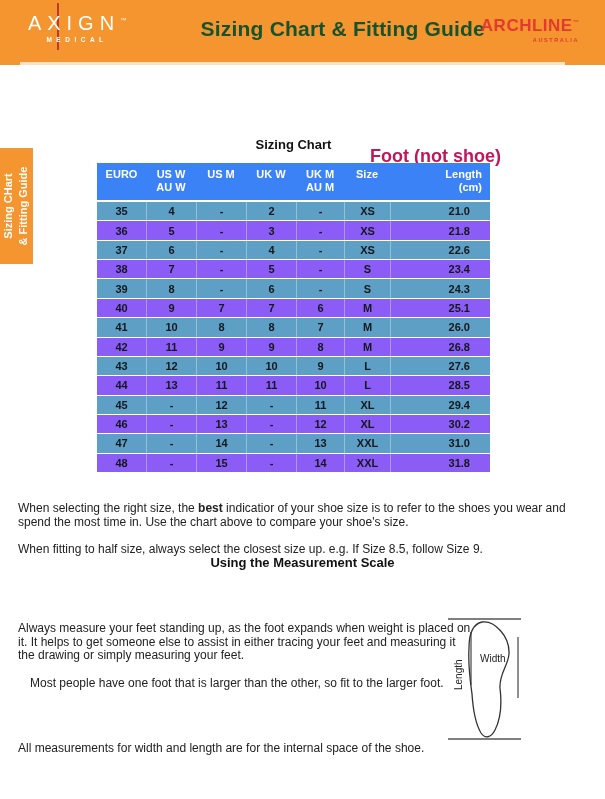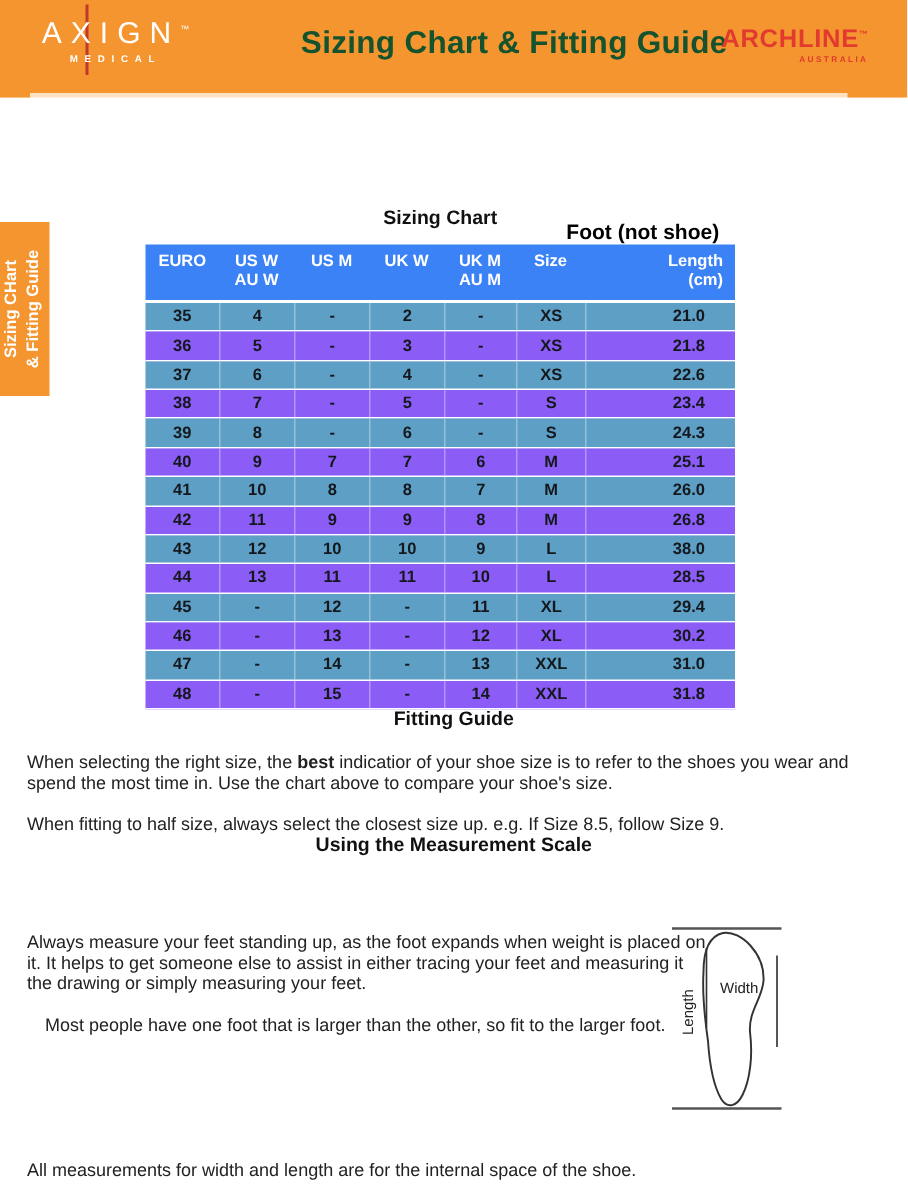--- a/index.html
+++ b/index.html
@@ -27,22 +27,22 @@
 
   
   .side-tab { position:absolute; left:0; top:148px; width:33px; height:116px; background:#F5952F; }
   .side-tab-text { position:absolute; left:50%; top:50%; width:116px; height:33px;
     transform:translate(-50%,-50%) rotate(-90deg);
     color:#fff; font-size:11px; font-weight:700; line-height:15px; text-align:center; }
 
   
   .chart-title { position:absolute; left:97px; top:137px; width:393px; text-align:center;
     font-size:13px; font-weight:700; color:#111; }
-  .foot-note { position:absolute; left:370px; top:146px; width:117px; text-align:center;
-    font-size:14px; font-weight:700; color:#000000; white-space:nowrap; }
+  .foot-note { position:absolute; left:370px; top:146px; width:117px; text-align:left;
+    font-size:18px; font-weight:700; color:#be185d; white-space:nowrap; }
 
   .size-table { position:absolute; left:97px; top:163px; width:393px; }
   .size-table-header { display:grid; grid-template-columns:49px 50px 50px 50px 48px 46px 100px;
     height:37px; background:#3b82f6; color:#fff; margin-bottom:2px; }
   .hcell { display:flex; flex-direction:column; align-items:center; padding-top:5px;
     font-size:11px; font-weight:700; line-height:12.5px; box-sizing:border-box; }
   .hcell.last { align-items:flex-end; padding-right:8px; }
   .trow { display:grid; grid-template-columns:49px 50px 50px 50px 48px 46px 100px;
     height:18.36px; border-bottom:1px solid #fff; }
   .trow.dark  { background:#5D9FC5; }
@@ -56,21 +56,21 @@
   
   .h2 { position:absolute; left:0; right:0; text-align:center; font-size:13px; font-weight:700; color:#111; }
   .para { position:absolute; left:18px; font-size:12px; line-height:13.5px; color:#222; }
   #fitting-title { top:471px; }
   #p-fit-1 { top:490px; width:574px; }
   #p-fit-2 { top:531px; width:574px; }
   #measure-title { top:555px; }
   #p-ms-1 { top:579px; width:560px; }
   #p-ms-2 { top:610px; width:454px; }
   #p-ms-3 { top:665px; width:480px;margin-left:12px; }
-  #p-ms-4 { top:726px; width:480px;margin-top:48px; }
+  #p-ms-4 { top:694px; width:480px;margin-top:48px; }
   #p-ms-5 { top:742px; width:446px; }
 
   
   .foot-diagram { position:absolute; left:436px; top:612px; width:100px; height:135px; }
   .foot-diagram svg { display:block; }
 </style>
 </head>
 <body>
 
 <div class="page">
@@ -202,21 +202,21 @@
           <div class="tcell">M</div>
           <div class="tcell last">26.8</div>
         </div>
         <div class="trow dark">
           <div class="tcell">43</div>
           <div class="tcell">12</div>
           <div class="tcell">10</div>
           <div class="tcell">10</div>
           <div class="tcell">9</div>
           <div class="tcell">L</div>
-          <div class="tcell last">38.0</div>
+          <div class="tcell last">27.6</div>
         </div>
         <div class="trow light">
           <div class="tcell">44</div>
           <div class="tcell">13</div>
           <div class="tcell">11</div>
           <div class="tcell">11</div>
           <div class="tcell">10</div>
           <div class="tcell">L</div>
           <div class="tcell last">28.5</div>
         </div>
@@ -252,21 +252,20 @@
           <div class="tcell">-</div>
           <div class="tcell">15</div>
           <div class="tcell">-</div>
           <div class="tcell">14</div>
           <div class="tcell">XXL</div>
           <div class="tcell last">31.8</div>
         </div>
       </div>
   </div>
 
-  <div class="h2" id="fitting-title">Fitting Guide</div>
   <p class="para" id="p-fit-1"><span>When selecting the right size, the </span><b>best</b><span> indicatior of your shoe size is to refer to the shoes you wear and spend the most time in. Use the chart above to compare your shoe's size.</span></p>
   <p class="para" id="p-fit-2">When fitting to half size, always select the closest size up. e.g. If Size 8.5, follow Size 9.</p>
 
   <div class="h2" id="measure-title">Using the Measurement Scale</div>
   <p class="para" id="p-ms-2">Always measure your feet standing up, as the foot expands when weight is placed on it. It helps to get someone else to assist in either tracing your feet and measuring it the drawing or simply measuring your feet.</p>
   <p class="para" id="p-ms-3">Most people have one foot that is larger than the other, so fit to the larger foot.</p>
   <p class="para" id="p-ms-4">All measurements for width and length are for the internal space of the shoe.</p>
 
   <div class="foot-diagram">
     <svg width="100" height="135" viewBox="0 0 100 135">

